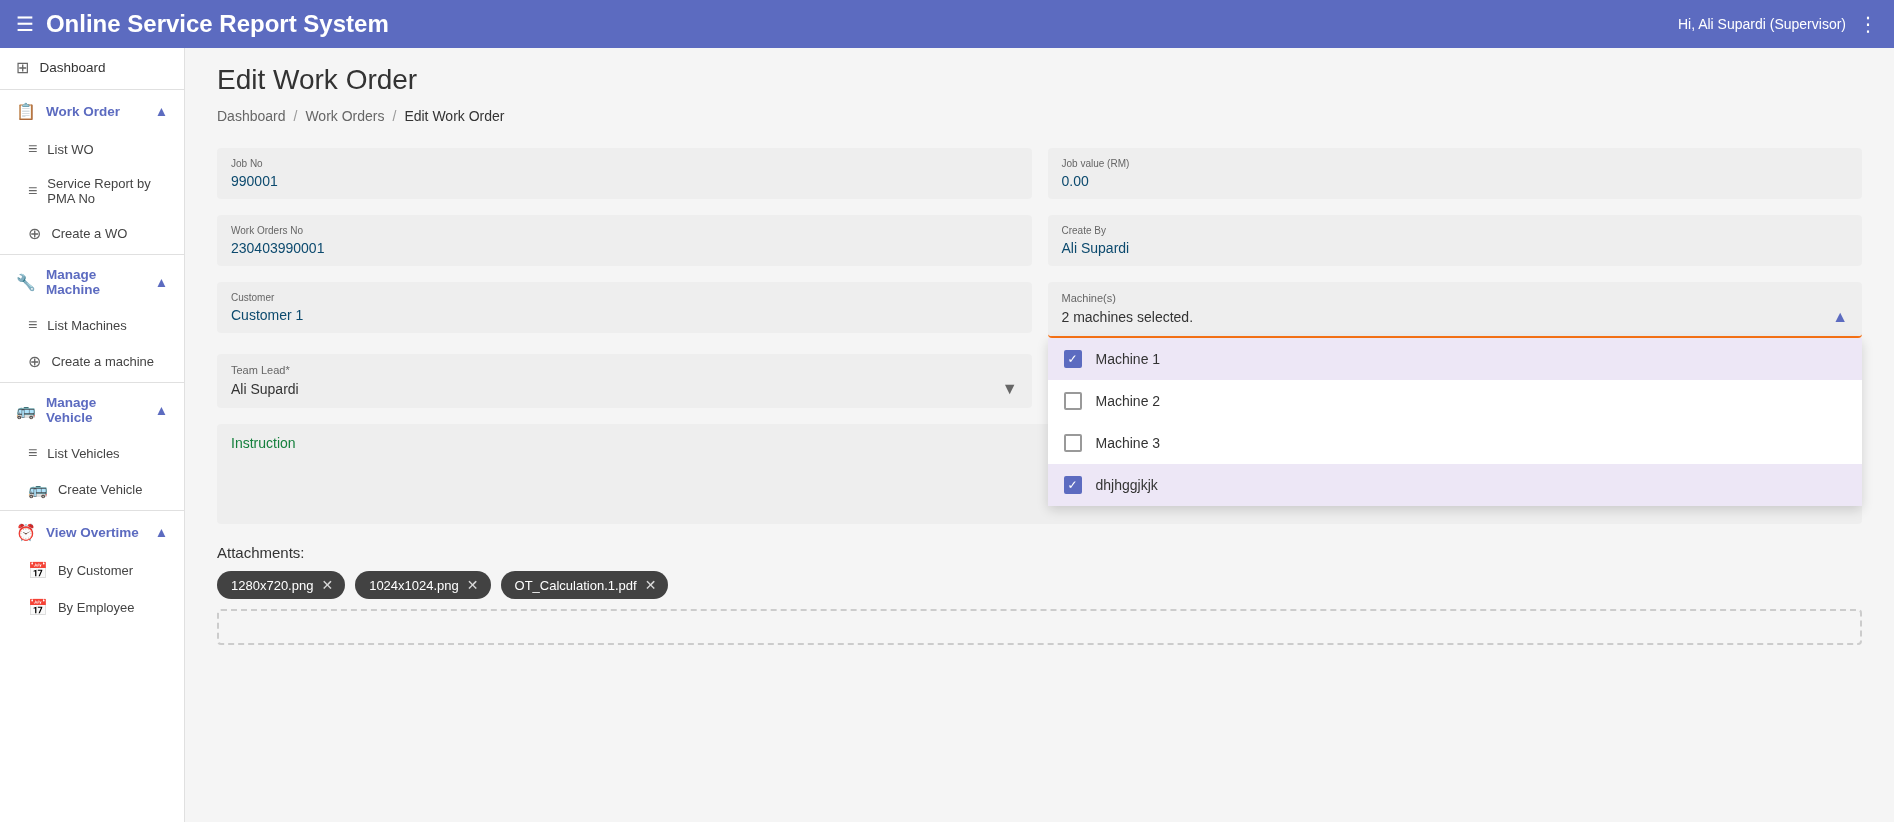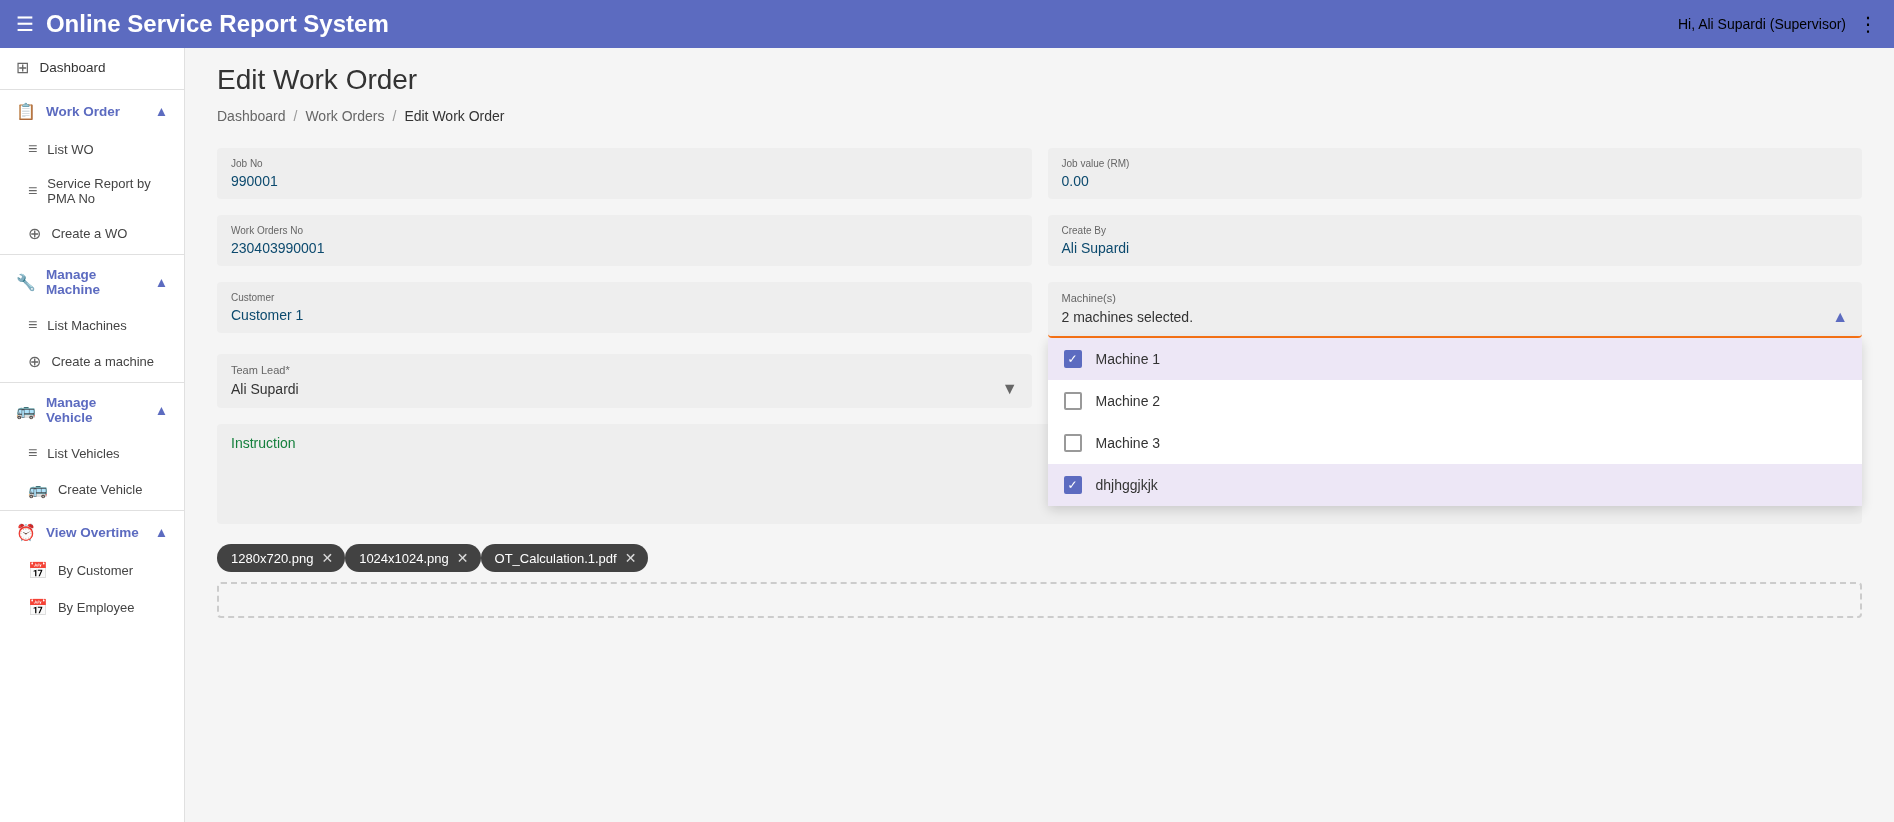--- a/index.html
+++ b/index.html
@@ -12,21 +12,21 @@
       display: flex;
       align-items: center;
       justify-content: space-between;
       padding: 0 16px;
       height: 48px;
       flex-shrink: 0;
       z-index: 100;
     }
     .top-nav-left { display: flex; align-items: center; gap: 12px; }
     .top-nav-title { font-size: 24px; font-weight: 600; color: white; }
-    .top-nav-right { display: flex; align-items: center; gap: 12px; font-size: 14px; color: #000000; }
+    .top-nav-right { display: flex; align-items: center; gap: 12px; font-size: 14px; color: #ffffff; }
     .hamburger-icon { font-size: 20px; cursor: pointer; }
     .dots-icon { font-size: 20px; cursor: pointer; }
 
     
     .main-layout { display: flex; flex: 1; overflow: hidden; }
 
     
     .sidebar {
       width: 185px;
       background: white;
@@ -167,21 +167,21 @@
       background: #eeeeee;
       border-radius: 4px;
       padding: 10px 14px;
       min-height: 100px;
     }
     .instruction-field .placeholder { font-size: 14px; color: #15803d; }
 
     
     .attachments-section { margin-top: 20px; }
     .attachments-label { font-size: 15px; font-weight: 500; color: #333; margin-bottom: 10px; }
-    .attachments-list { display: flex; gap: 0; flex-wrap: wrap; align-items: flex-end; }
+    .attachments-list { display: flex; gap: 10px; flex-wrap: wrap; align-items: flex-end; }
     .attachment-chip {
       background: #424242;
       color: white;
       border-radius: 20px;
       padding: 6px 12px 6px 14px;
       font-size: 13px;
       display: flex;
       align-items: center;
       gap: 8px;
     }
@@ -390,20 +390,21 @@
       </div>
     </div>
 
     <div style="margin-top:16px;">
       <div class="instruction-field">
         <span class="placeholder">Instruction</span>
       </div>
     </div>
 
     <div class="attachments-section">
+      <div class="attachments-label">Attachments:</div>
       <div class="attachments-list">
         <div class="attachment-chip">
           <span>1280x720.png</span>
           <span class="attachment-remove">✕</span>
         </div>
         <div class="attachment-chip">
           <span>1024x1024.png</span>
           <span class="attachment-remove">✕</span>
         </div>
         <div class="attachment-chip">

